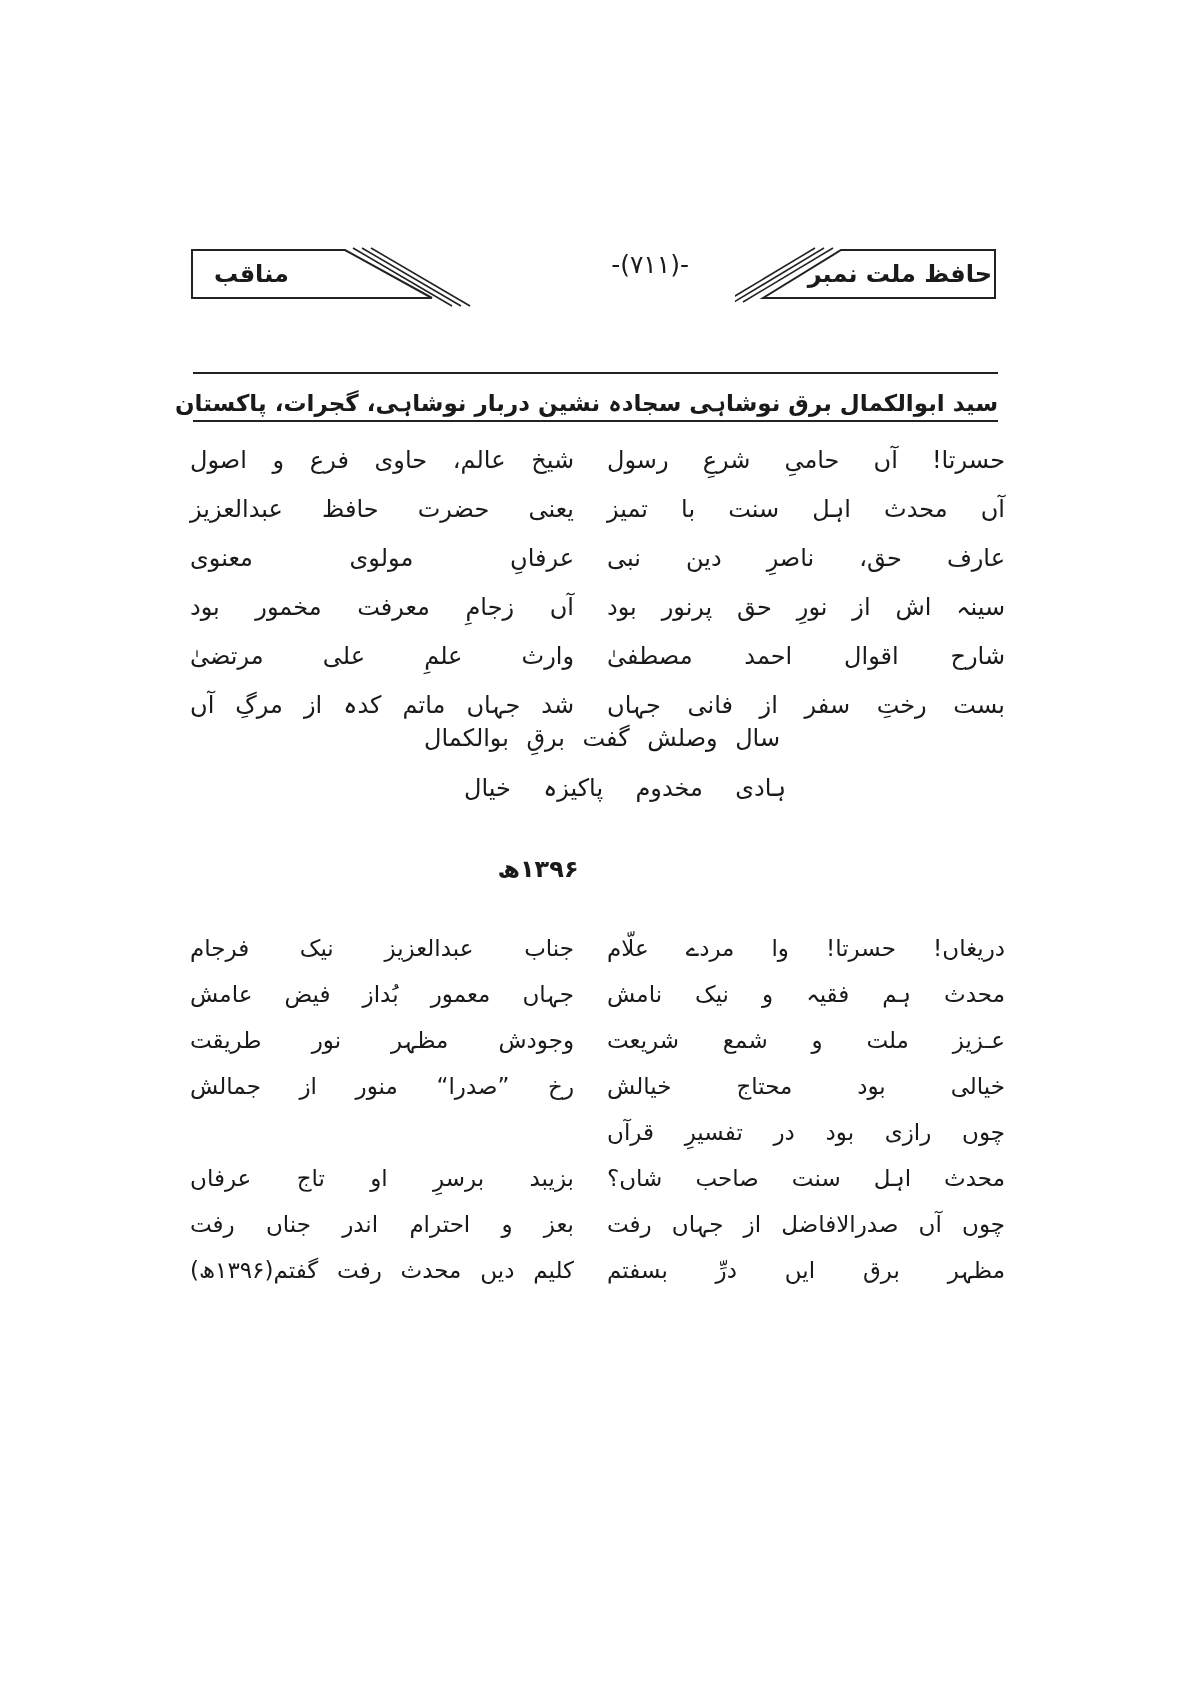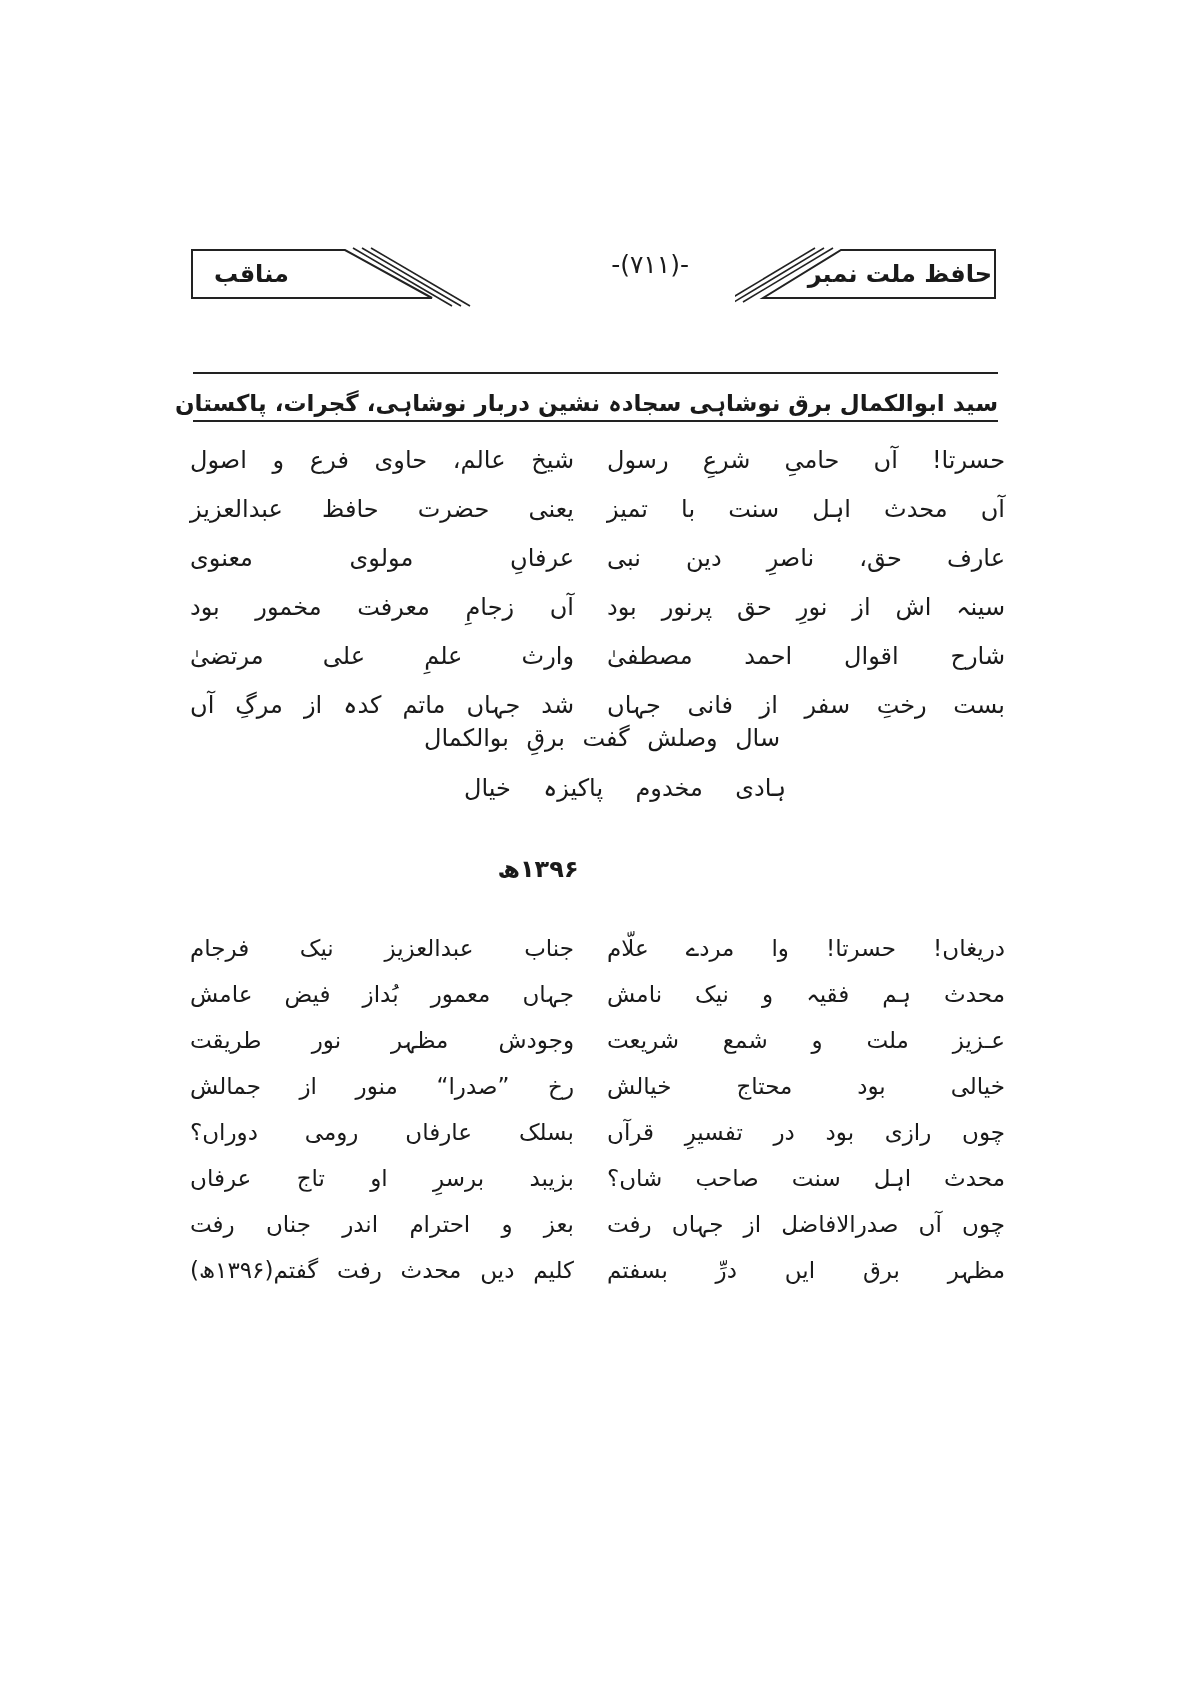--- a/index.html
+++ b/index.html
@@ -154,21 +154,20 @@
     <div class="couplet">
       <div class="hemi right">عـزیز ملت و شمع شریعت</div>
       <div class="hemi left">وجودش مظہر نور طریقت</div>
     </div>
     <div class="couplet">
       <div class="hemi right">خیالی بود محتاج خیالش</div>
       <div class="hemi left">رخ ”صدرا“ منور از جمالش</div>
     </div>
     <div class="couplet">
       <div class="hemi right">چوں رازی بود در تفسیرِ قرآں</div>
-      <div class="hemi left">بسلک عارفاں رومی دوراں؟</div>
     </div>
     <div class="couplet">
       <div class="hemi right">محدث اہل سنت صاحب شاں؟</div>
       <div class="hemi left">بزیبد برسرِ او تاج عرفاں</div>
     </div>
     <div class="couplet">
       <div class="hemi right">چوں آں صدرالافاضل از جہاں رفت</div>
       <div class="hemi left">بعز و احترام اندر جناں رفت</div>
     </div>
     <div class="couplet">

